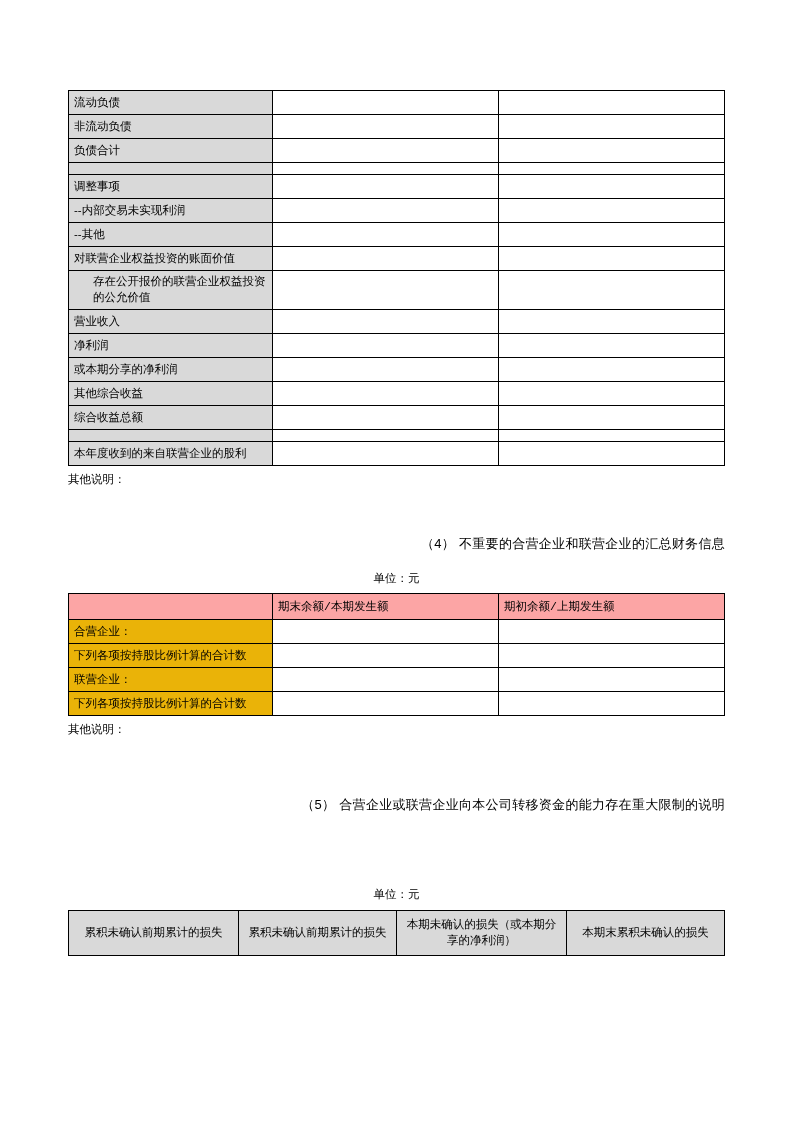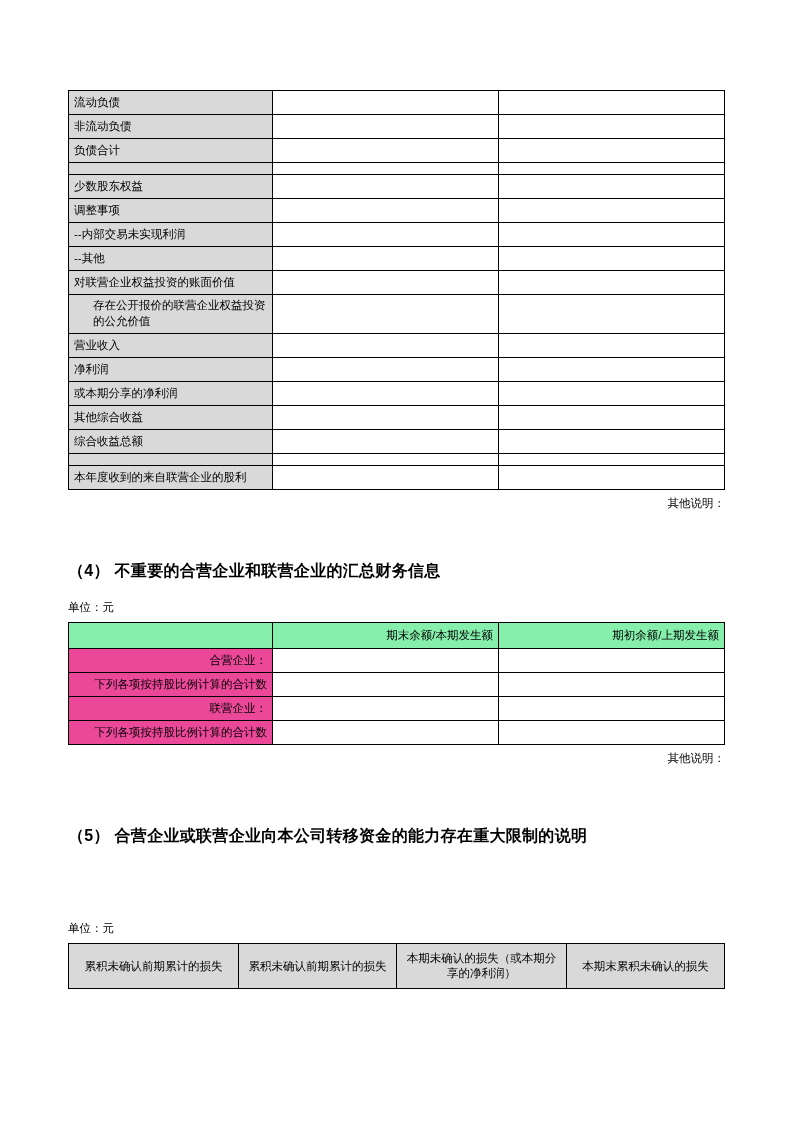--- a/index.html
+++ b/index.html
@@ -56,48 +56,48 @@
   }
   .t1 td.label.two-line {
     height: 34px;
     padding-left: 24px;
   }
 
   .note-line {
     font-size: 11.5px;
     margin: 5px 0 0 0;
     line-height: 1.5;
-    text-align: right;
   }
 
   .section-heading {
-    font-size: 16px;
-    font-weight: bold;
+    font-size: 13px;
+    font-weight: normal;
     margin: 0;
     line-height: 1.6;
     letter-spacing: 0.3px;
+    text-align: right;
   }
 
   .unit-line {
     font-size: 11.5px;
-    text-align: left;
+    text-align: center;
     margin: 0;
     line-height: 1.6;
   }
 
   
   .t2 th {
-    background: #86efac;
-    text-align: right;
+    background: #fca5a5;
+    text-align: left;
     height: 21px;
+    font-family: Liberation Mono, monospace;
   }
   .t2 td.label {
-    background: #ec4899;
+    background: #eab308;
     height: 19px;
-    text-align: right;
   }
   .t2 td.val {
     background: #ffffff;
   }
 
   
   .t3 th {
     background: #d9d9d9;
     text-align: center;
     vertical-align: middle;
@@ -130,25 +130,20 @@
         <td class="label">负债合计</td>
         <td class="val"></td>
         <td class="val"></td>
       </tr>
       <tr>
         <td class="blank-label"></td>
         <td class="val-blank"></td>
         <td class="val-blank"></td>
       </tr>
       <tr>
-        <td class="label">少数股东权益</td>
-        <td class="val"></td>
-        <td class="val"></td>
-      </tr>
-      <tr>
         <td class="label">调整事项</td>
         <td class="val"></td>
         <td class="val"></td>
       </tr>
       <tr>
         <td class="label">--内部交易未实现利润</td>
         <td class="val"></td>
         <td class="val"></td>
       </tr>
       <tr>

